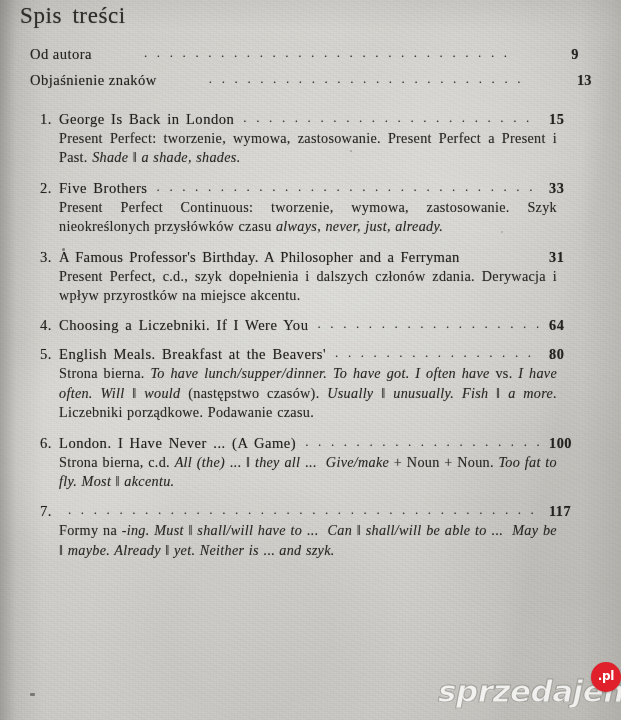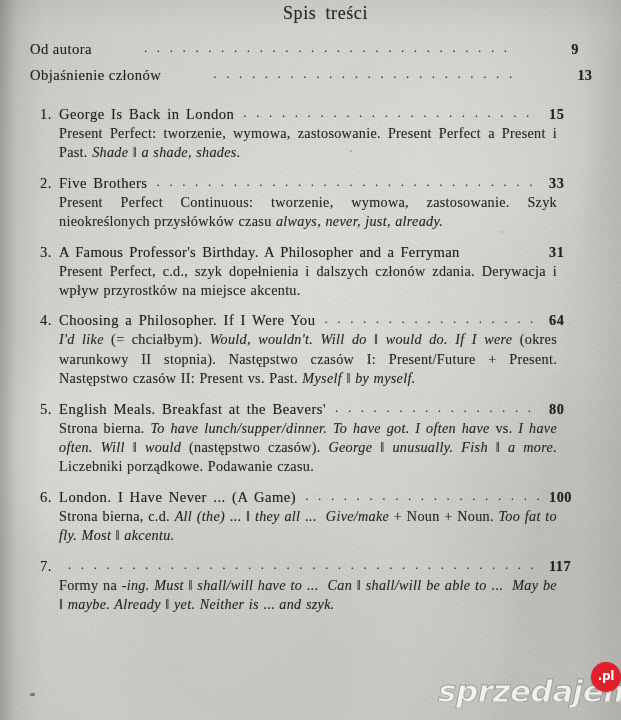--- a/index.html
+++ b/index.html
@@ -58,26 +58,25 @@
       radial-gradient(circle at 92% 72%, rgba(140,138,132,.14) 0 70px, rgba(0,0,0,0) 150px);
   }
 
   #content {
     position: relative;
     z-index: 3;
     padding: 0;
   }
 
   .page-title {
-    text-align: center;
-    font-size: 18px;
+    font-size: 23px;
     letter-spacing: 0.6px;
     color: #2e2d2b;
     padding-top: 3px;
-    padding-left: 30px;
+    padding-left: 20px;
     word-spacing: 4px;
     text-shadow: 0 0 1.1px rgba(60,58,55,.55);
   }
 
   .toc {
     margin-top: 17px;
     padding-left: 30px;
     padding-right: 14px;
   }
 
@@ -243,21 +242,21 @@
 
     <div class="toc">
 
       <div class="front-row">
         <span class="ft-label">Od autora</span>
         <span class="ft-leader">...............................................</span>
         <span class="ft-page">9</span>
       </div>
 
       <div class="front-row" style="margin-bottom:22px;">
-        <span class="ft-label">Objaśnienie członów</span>
+        <span class="ft-label">Objaśnienie znaków</span>
         <span class="ft-leader">...............................................</span>
         <span class="ft-page">13</span>
       </div>
 
       <div class="entry" style="margin-bottom:12px;">
         <div class="entry-head">
           <span class="entry-num">1.</span>
           <span class="entry-title">George Is Back in London</span>
           <span class="entry-leader">...............................................</span>
           <span class="entry-page">15</span>
@@ -281,35 +280,34 @@
           <span class="entry-title" style="letter-spacing:.3px;">A Famous Professor's Birthday. A Philosopher and a Ferryman</span>
           <span class="entry-leader"></span>
           <span class="entry-page">31</span>
         </div>
         <div class="entry-desc">Present Perfect, c.d., szyk dopełnienia i dalszych członów zdania. Derywacja i wpływ przyrostków na miejsce akcentu.</div>
       </div>
 
       <div class="entry" style="margin-bottom:12px;">
         <div class="entry-head">
           <span class="entry-num">4.</span>
-          <span class="entry-title">Choosing a Philosopher. If I Were You</span>
+          <span class="entry-title">Choosing a Liczebniki. If I Were You</span>
           <span class="entry-leader">...............................................</span>
           <span class="entry-page">64</span>
         </div>
-        <div class="entry-desc"><i>I'd like</i> (= chciałbym). <i>Would, wouldn't. Will do</i> ‖ <i>would do. If I were</i> (okres warunkowy II stopnia). Następstwo czasów I: Present/Future + Present. Następstwo czasów II: Present vs. Past. <i>Myself</i> ‖ <i>by myself.</i></div>
       </div>
 
       <div class="entry" style="margin-bottom:12px;">
         <div class="entry-head">
           <span class="entry-num">5.</span>
           <span class="entry-title">English Meals. Breakfast at the Beavers'</span>
           <span class="entry-leader">...............................................</span>
           <span class="entry-page">80</span>
         </div>
-        <div class="entry-desc">Strona bierna. <i>To have lunch/supper/dinner. To have got. I often have</i> vs. <i>I have often. Will</i> ‖ <i>would</i> (następstwo czasów). <i>George</i> ‖ <i>unusually. Fish</i> ‖ <i>a more.</i> Liczebniki porządkowe. Podawanie czasu.</div>
+        <div class="entry-desc">Strona bierna. <i>To have lunch/supper/dinner. To have got. I often have</i> vs. <i>I have often. Will</i> ‖ <i>would</i> (następstwo czasów). <i>Usually</i> ‖ <i>unusually. Fish</i> ‖ <i>a more.</i> Liczebniki porządkowe. Podawanie czasu.</div>
       </div>
 
       <div class="entry" style="margin-bottom:12px;">
         <div class="entry-head">
           <span class="entry-num">6.</span>
           <span class="entry-title">London. I Have Never ... (A Game)</span>
           <span class="entry-leader">...............................................</span>
           <span class="entry-page">100</span>
         </div>
         <div class="entry-desc">Strona bierna, c.d. <i>All (the)</i> ... ‖ <i>they all</i> ... &nbsp;<i>Give/make</i> + Noun + Noun. <i>Too fat to fly. Most</i> ‖ <i>akcentu.</i></div>

